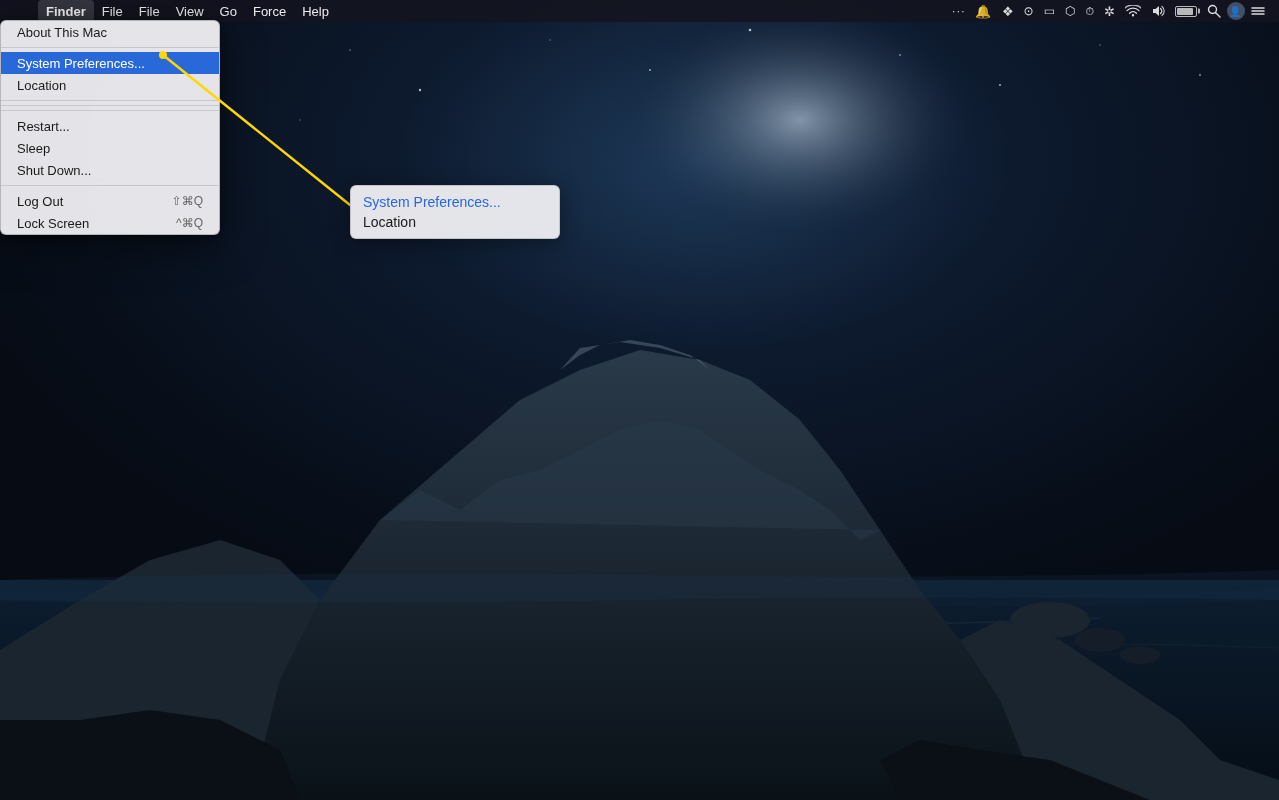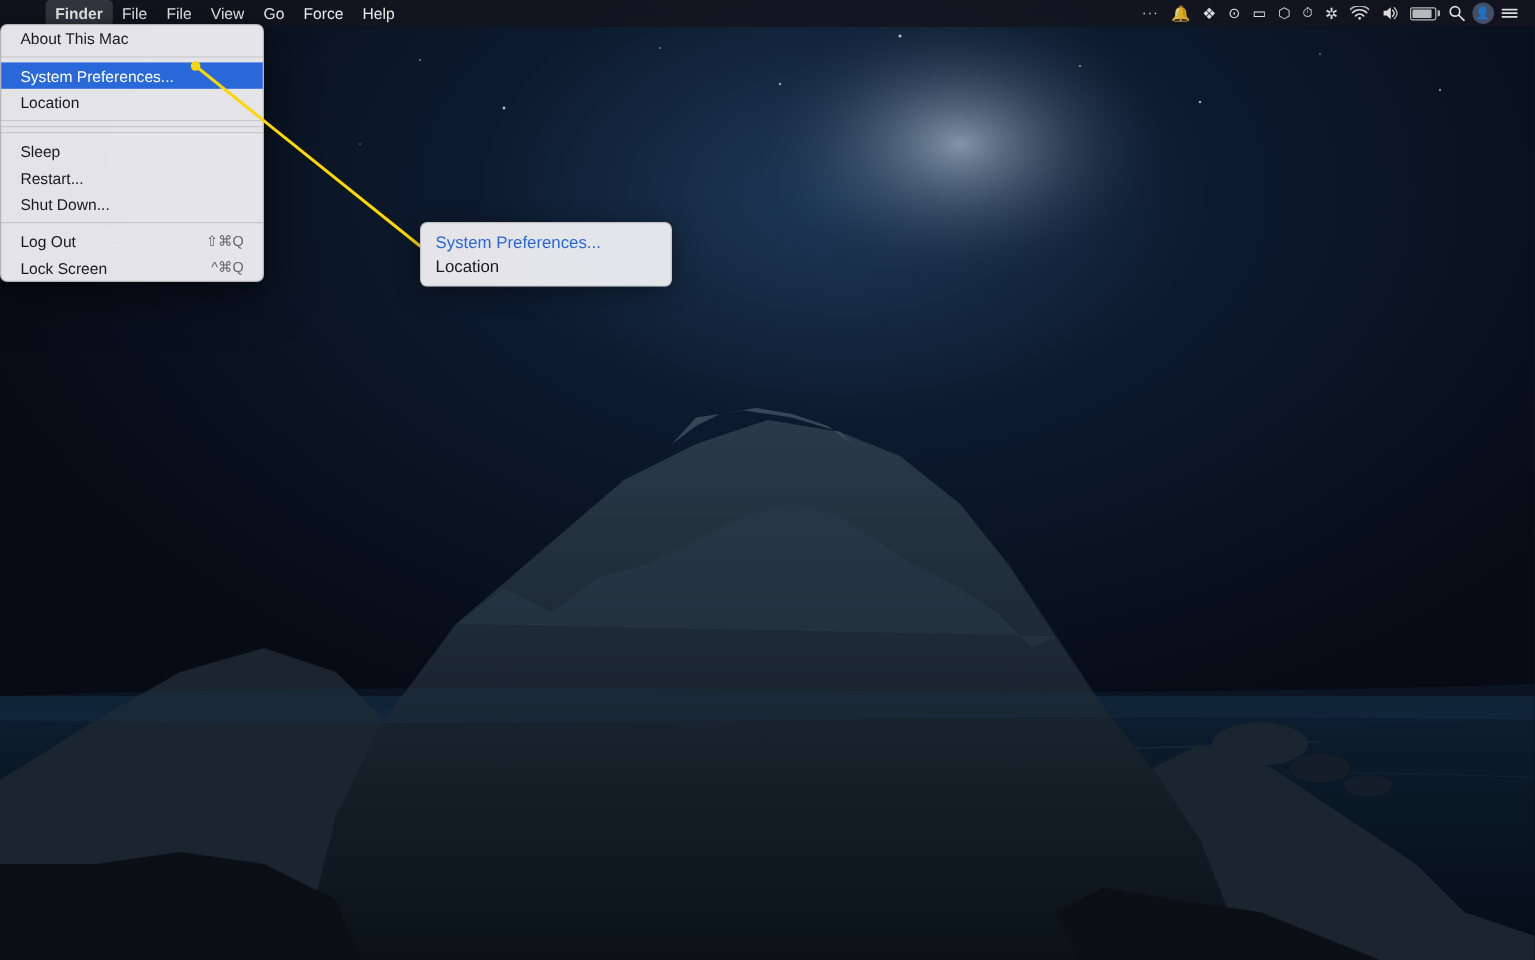--- a/index.html
+++ b/index.html
@@ -386,25 +386,25 @@
 
   <div class="menu-separator"></div>
 
 
   <div class="menu-separator"></div>
 
 
   <div class="menu-separator"></div>
 
   <div class="menu-item">
+    <span>Restart...</span>
+  </div>
+
+  <div class="menu-item">
     <span>Sleep</span>
-  </div>
-
-  <div class="menu-item">
-    <span>Restart...</span>
   </div>
 
   <div class="menu-item">
     <span>Shut Down...</span>
   </div>
 
   <div class="menu-separator"></div>
 
   <div class="menu-item">
     <span>Log Out</span>

